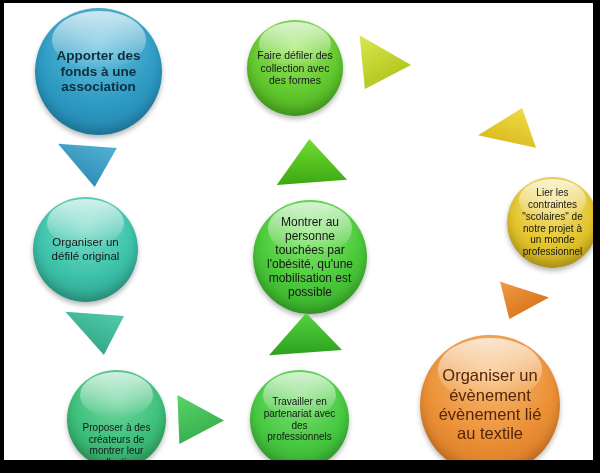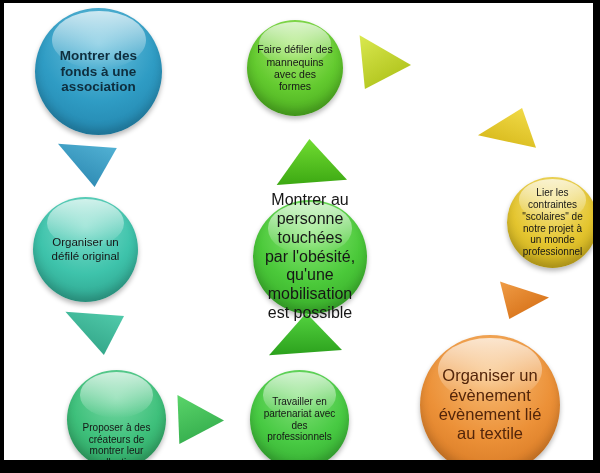--- a/index.html
+++ b/index.html
@@ -57,21 +57,21 @@
         background:radial-gradient(circle at 50% 28%, #e0ef8a 0%, #bdd431 52%, #93ab12 100%);
         font-size:10px; }
   .c3 { left:507px; top:177px; width:91px;  height:91px;
         background:radial-gradient(circle at 50% 28%, #f4e388 0%, #e4c52f 52%, #b89c11 100%);
         font-size:10px; }
   .c4 { left:420px; top:335px; width:140px; height:140px;
         background:radial-gradient(circle at 50% 28%, #f7bd77 0%, #ec9138 52%, #cd6e1a 100%);
         font-size:16.5px; color:#53250a; }
   .c5 { left:253px; top:200px; width:114px; height:114px;
         background:radial-gradient(circle at 50% 28%, #8ce878 0%, #4bc93a 52%, #2f9e22 100%);
-        font-size:16px; }
+        font-size:12px; }
   .c6 { left:33px;  top:197px; width:105px; height:105px;
         background:radial-gradient(circle at 50% 28%, #7fdccb 0%, #3ec3ab 52%, #27947f 100%);
         font-size:11.5px; }
   .c7 { left:67px;  top:370px; width:99px;  height:99px;
         background:radial-gradient(circle at 50% 28%, #77d8a4 0%, #3ec07b 52%, #279255 100%);
         font-size:10px;align-items:flex-end; }
   .c8 { left:250px; top:370px; width:99px;  height:99px;
         background:radial-gradient(circle at 50% 28%, #83e07a 0%, #48ca43 52%, #2d9f29 100%);
         font-size:10px; }
 
@@ -104,24 +104,24 @@
   .a7 { left:500px; top:277px; width:49px; height:42px;
         clip-path:polygon(0% 11%, 100% 49%, 19% 100%);
         background:linear-gradient(150deg, #f2a04a, #d1680e); }
 </style>
 </head>
 <body>
 
 <div class="canvas">
 
   <div class="node c0">
-    <span class="label">Montrer des fonds à une association</span>
+    <span class="label">Apporter des fonds à une association</span>
   </div>
   <div class="node c1">
-    <span class="label">Faire défiler des mannequins avec des formes</span>
+    <span class="label">Faire défiler des collection avec des formes</span>
   </div>
   <div class="node c3">
     <span class="label">Lier les contraintes "scolaires" de notre projet à un monde professionnel</span>
   </div>
   <div class="node c4">
     <span class="label">Organiser un évènement évènement lié au textile</span>
   </div>
   <div class="node c5">
     <span class="label">Montrer au personne touchées par l'obésité, qu'une mobilisation est possible</span>
   </div>

